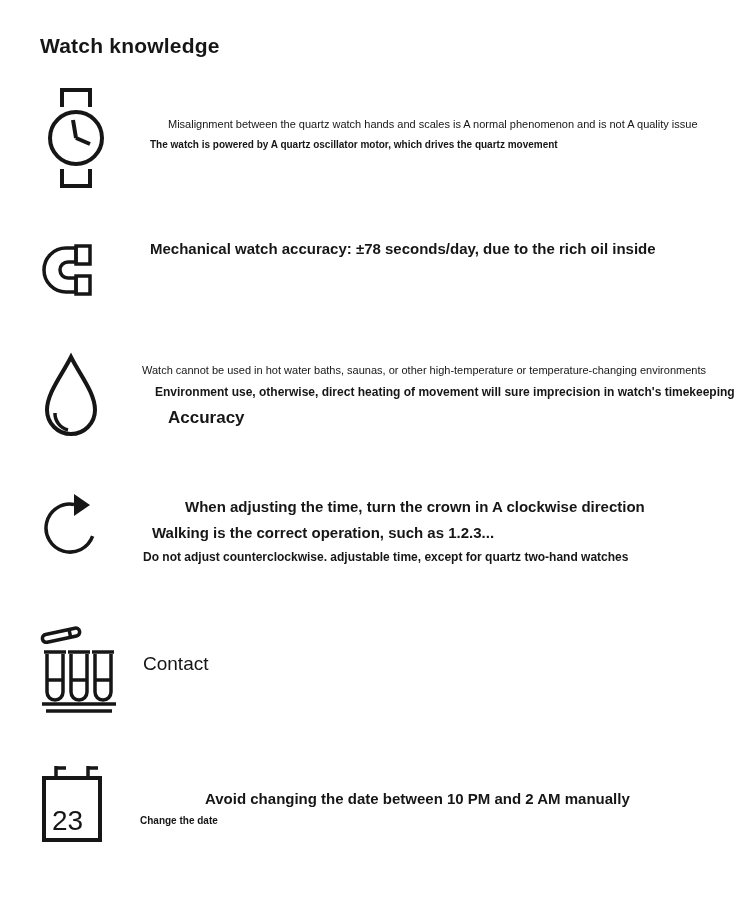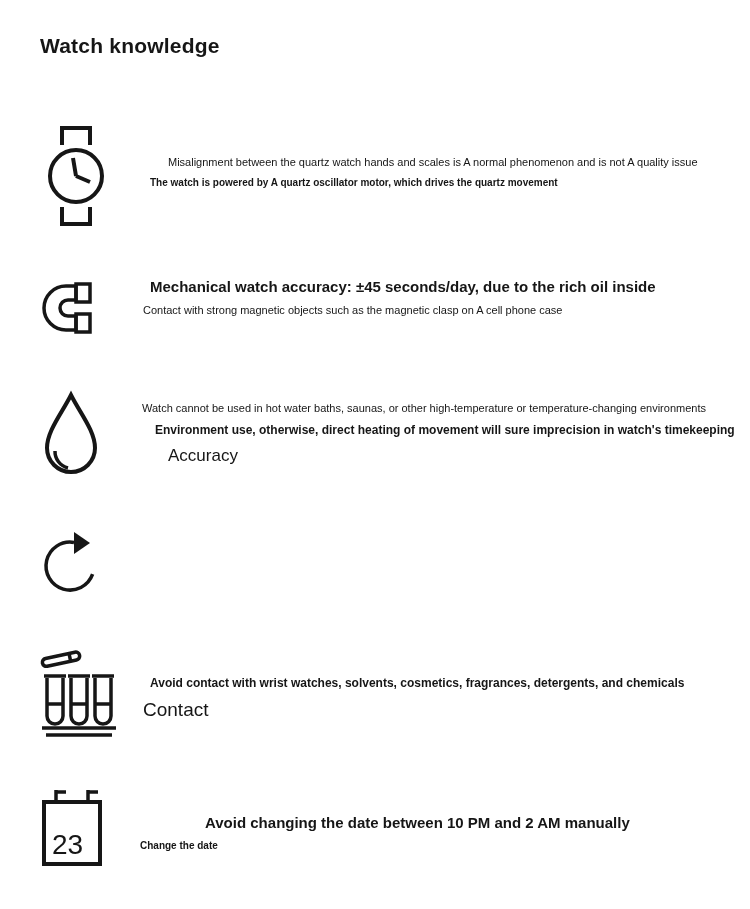--- a/index.html
+++ b/index.html
@@ -8,31 +8,31 @@
     width:750px; height:909px;
     font-family:"Liberation Sans", sans-serif;
     color:#161616;
     overflow:hidden;
   }
   .page { padding:34px 16px 0 40px; }
   .title {
     font-size:21px;
     font-weight:bold;
     letter-spacing:0.2px;
-    margin-bottom:66px;
+    margin-bottom:28px;
   }
   .section { display:flex; align-items:flex-start; margin-bottom:50px; }
   .icon-col { flex:0 0 100px; }
   .text-col { flex:1; min-width:0; }
   .line { line-height:1.25; margin-bottom:7px; white-space:nowrap; }
   .t-xs { font-size:11px; font-weight:normal; }
   .t-s  { font-size:12px; font-weight:bold; }
   .t-m  { font-size:10px; font-weight:bold; }
   .t-l  { font-size:15px; font-weight:bold; }
-  .t-xl { font-size:17px; font-weight:normal; }
+  .t-xl { font-size:17px; font-weight:bold; }
   .t-xxl{ font-size:19px; font-weight:normal; }
   
   .s1 .text-col { padding-top:32px; }
   .s2 .text-col { padding-top:0px; }
   .s3 .text-col { padding-top:12px; }
   .s4 .text-col { padding-top:6px; }
   .s5 .text-col { padding-top:30px; }
   .s6 .text-col { padding-top:26px; }
   svg { display:block; }
   svg .ln { fill:none; stroke:#161616; stroke-width:3.5; }
@@ -64,22 +64,21 @@
 
   <div class="section s2">
     <div class="icon-col">
       <svg width="64" height="62" viewBox="0 0 64 62">
         <path class="ln" d="M36 8 H26 A22 22 0 0 0 26 52 H36 V38 H28 A8 8 0 0 1 28 22 H36 Z"></path>
         <rect class="ln" x="36" y="6" width="14" height="18"></rect>
         <rect class="ln" x="36" y="36" width="14" height="18"></rect>
       </svg>
     </div>
     <div class="text-col">
-      <div class="line t-l" style="padding-left:10px">Mechanical watch accuracy: ±45 seconds/day, due to the rich oil inside</div>
-      <div class="line t-xs" style="padding-left:3px">Contact with strong magnetic objects such as the magnetic clasp on A cell phone case</div>
+      <div class="line t-l" style="padding-left:10px">Mechanical watch accuracy: ±78 seconds/day, due to the rich oil inside</div>
     </div>
   </div>
 
   <div class="section s3">
     <div class="icon-col">
       <svg width="62" height="90" viewBox="0 0 62 88">
         <path class="ln4" d="M31 4 C 22 22, 7 40, 7 57 A24 24 0 0 0 55 57 C 55 40, 40 22, 31 4 Z"></path>
         <path class="ln" d="M15 60 A17 17 0 0 0 28 77"></path>
       </svg>
     </div>
@@ -89,20 +88,25 @@
       <div class="line t-xl" style="padding-left:28px">Accuracy</div>
     </div>
   </div>
 
   <div class="section s4">
     <div class="icon-col">
       <svg width="62" height="66" viewBox="0 0 62 66">
         <path class="ln" d="M34 12.4 A24 24 0 1 0 52.6 44.2"></path>
         <polygon class="fill" points="34,2 50,13 34,24"></polygon>
       </svg>
+    </div>
+    <div class="text-col">
+      <div class="line t-l" style="padding-left:45px">When adjusting the time, turn the crown in A clockwise direction</div>
+      <div class="line t-l" style="padding-left:12px">Walking is the correct operation, such as 1.2.3...</div>
+      <div class="line t-s" style="padding-left:3px">Do not adjust counterclockwise. adjustable time, except for quartz two-hand watches</div>
     </div>
   </div>
 
   <div class="section s5">
     <div class="icon-col">
       <svg width="78" height="92" viewBox="0 0 78 92">
         <g transform="rotate(-12 22 13)">
           <rect class="ln" x="2" y="9" width="38" height="8" rx="4"></rect>
           <line class="ln" x1="30" y1="9" x2="30" y2="17"></line>
         </g>
@@ -117,21 +121,20 @@
 
         <path class="ln" d="M55 32 V70 A8 8 0 0 0 71 70 V32"></path>
         <line class="ln" x1="52" y1="30" x2="74" y2="30"></line>
         <line class="ln" x1="56" y1="58" x2="70" y2="58"></line>
 
         <line class="ln" x1="2" y1="82" x2="76" y2="82"></line>
         <line class="ln" x1="6" y1="89" x2="72" y2="89"></line>
       </svg>
     </div>
     <div class="text-col">
-      <div class="line t-s" style="padding-left:10px">Avoid contact with wrist watches, solvents, cosmetics, fragrances, detergents, and chemicals</div>
       <div class="line t-xxl" style="padding-left:3px">Contact</div>
     </div>
   </div>
 
   <div class="section s6">
     <div class="icon-col">
       <svg width="64" height="86" viewBox="0 0 64 86">
         <line class="ln" x1="16" y1="2" x2="16" y2="16"></line>
         <line class="ln" x1="48" y1="2" x2="48" y2="16"></line>
         <line class="ln" x1="16" y1="4" x2="26" y2="4"></line>

